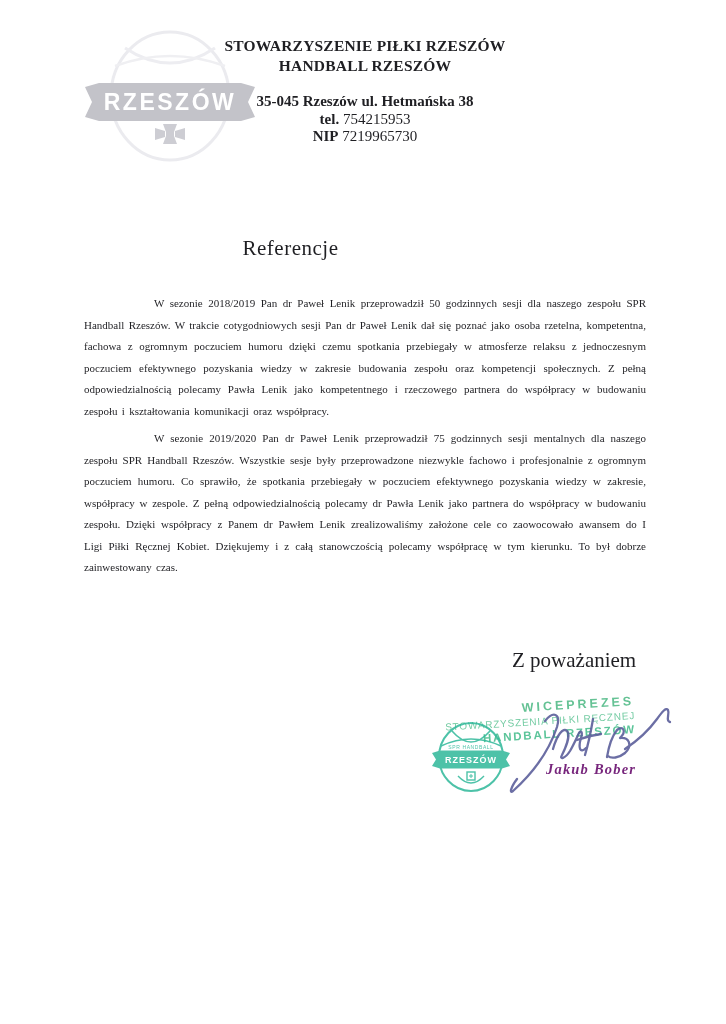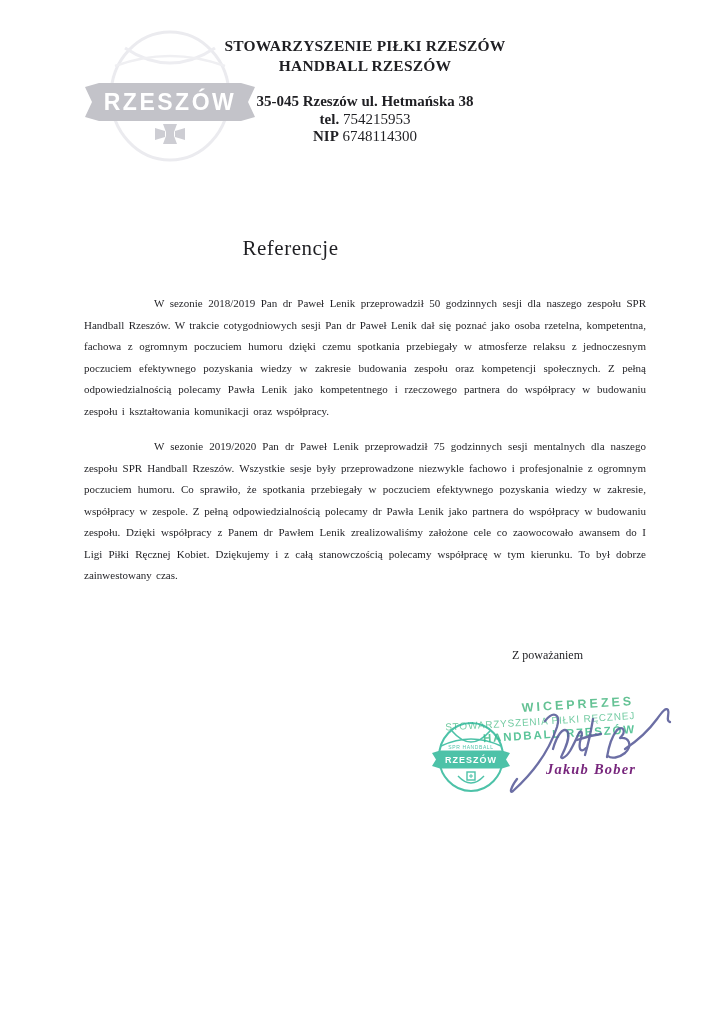--- a/index.html
+++ b/index.html
@@ -27,23 +27,23 @@
     text-align:center;font-size:21px;letter-spacing:.5px;
   }
   
   .body-text{position:absolute;left:84px;top:293px;width:562px;}
   .body-text p{
     margin:0;
     font-size:11px;line-height:21.5px;
     text-align:justify;text-indent:70px;
     word-spacing:1.5px;
   }
-  .body-text p + p{margin-top:14px;}
+  .body-text p + p{margin-top:6px;}
   
-  .closing{position:absolute;left:512px;top:648px;font-size:12px;}
+  .closing{position:absolute;left:512px;top:648px;font-size:21px;}
   
   .stamp-text{
     position:absolute;left:420px;top:694px;width:215px;
     text-align:right;
     transform:rotate(-3.5deg);
     transform-origin:100% 50%;
     font-family:"Liberation Sans","DejaVu Sans",sans-serif;
     opacity:.92;
   }
   .stamp-line1{font-size:12.5px;font-weight:bold;letter-spacing:3px;color:#58bd8c;}
@@ -85,21 +85,21 @@
     <div class="org-name">STOWARZYSZENIE PIŁKI RZESZÓW</div>
     <div class="org-name">HANDBALL RZESZÓW</div>
     <div class="addr-block">
       <div><b>35-045 Rzeszów ul. Hetmańska 38</b></div>
       <div>
         <b>tel.</b>
         <span>754215953</span>
       </div>
       <div>
         <b>NIP</b>
-        <span>6748114300</span>
+        <span>7219965730</span>
       </div>
     </div>
   </div>
 
   <div class="doc-title">Referencje</div>
 
   <div class="body-text">
     <p>W sezonie 2018/2019 Pan dr Paweł Lenik przeprowadził 50 godzinnych sesji dla naszego zespołu SPR Handball Rzeszów. W trakcie cotygodniowych sesji Pan dr Paweł Lenik dał się poznać jako osoba rzetelna, kompetentna, fachowa z ogromnym poczuciem humoru dzięki czemu spotkania przebiegały w atmosferze relaksu z jednoczesnym poczuciem efektywnego pozyskania wiedzy w zakresie budowania zespołu oraz kompetencji społecznych. Z pełną odpowiedzialnością polecamy Pawła Lenik jako kompetentnego i rzeczowego partnera do współpracy w budowaniu zespołu i kształtowania komunikacji oraz współpracy.</p>
     <p>W sezonie 2019/2020 Pan dr Paweł Lenik przeprowadził 75 godzinnych sesji mentalnych dla naszego zespołu SPR Handball Rzeszów. Wszystkie sesje były przeprowadzone niezwykle fachowo i profesjonalnie z ogromnym poczuciem humoru. Co sprawiło, że spotkania przebiegały w poczuciem efektywnego pozyskania wiedzy w zakresie, współpracy w zespole. Z pełną odpowiedzialnością polecamy dr Pawła Lenik jako partnera do współpracy w budowaniu zespołu. Dzięki współpracy z Panem dr Pawłem Lenik zrealizowaliśmy założone cele co zaowocowało awansem do I Ligi Piłki Ręcznej Kobiet. Dziękujemy i z całą stanowczością polecamy współpracę w tym kierunku. To był dobrze zainwestowany czas.</p>
   </div>

